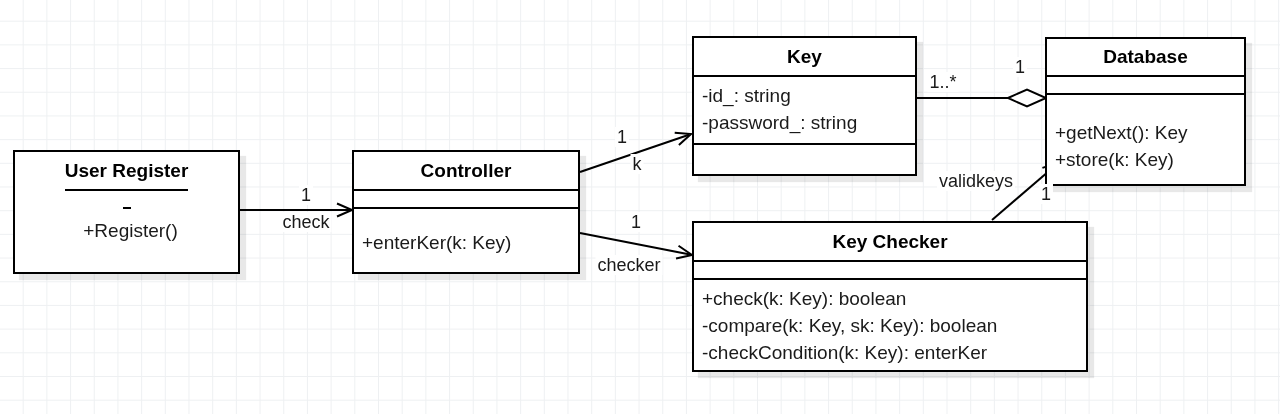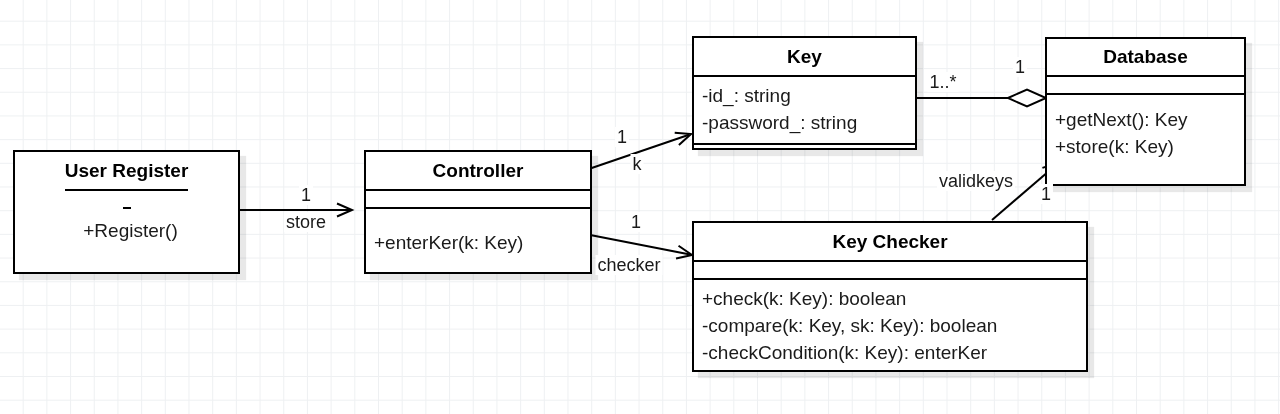--- a/index.html
+++ b/index.html
@@ -107,58 +107,58 @@
   </svg>
 
   <div class="class-box" style="left:13px; top:150px; width:227px; height:124px;align-items:center;">
     <div class="class-title" style="height:39px;">User Register</div>
     <div class="class-sec sec-divided" style="height:18px;"></div>
     <div class="class-sec sec-rest" style="padding-top:8px;">
       <div>+Register()</div>
     </div>
   </div>
 
-  <div class="class-box" style="left:364px; top:150px; width:228px; height:124px;">
+  <div class="class-box" style="left:352px; top:150px; width:228px; height:124px;">
     <div class="class-title" style="height:39px;">Controller</div>
     <div class="class-sec sec-divided" style="height:18px;"></div>
     <div class="class-sec sec-rest" style="padding-top:20px;">
       <div>+enterKer(k: Key)</div>
     </div>
   </div>
 
-  <div class="class-box" style="left:692px; top:36px; width:225px; height:114px;">
+  <div class="class-box" style="left:692px; top:36px; width:225px; height:140px;">
     <div class="class-title" style="height:39px;">Key</div>
     <div class="class-sec sec-divided" style="height:68px; padding-top:5px;">
       <div>-id_: string</div>
       <div>-password_: string</div>
     </div>
     <div class="class-sec sec-rest"></div>
   </div>
 
   <div class="class-box" style="left:1045px; top:37px; width:201px; height:149px;">
     <div class="class-title" style="height:38px;">Database</div>
     <div class="class-sec sec-divided" style="height:18px;"></div>
-    <div class="class-sec sec-rest" style="padding-top:11px;">
+    <div class="class-sec sec-rest" style="padding-top:24px;">
       <div>+getNext(): Key</div>
       <div>+store(k: Key)</div>
     </div>
   </div>
 
   <div class="class-box" style="left:692px; top:221px; width:396px; height:151px;">
     <div class="class-title" style="height:39px;">Key Checker</div>
     <div class="class-sec sec-divided" style="height:18px;"></div>
     <div class="class-sec sec-rest" style="padding-top:5px;">
       <div>+check(k: Key): boolean</div>
       <div>-compare(k: Key, sk: Key): boolean</div>
       <div>-checkCondition(k: Key): enterKer</div>
     </div>
   </div>
 
   <div class="edge-label" style="left:306px; top:195px;">1</div>
-  <div class="edge-label" style="left:306px; top:222px;">store</div>
+  <div class="edge-label" style="left:306px; top:222px;">check</div>
 
   <div class="edge-label" style="left:622px; top:137px;">1</div>
   <div class="edge-label" style="left:637px; top:164px;">k</div>
 
   <div class="edge-label" style="left:636px; top:222px;">1</div>
   <div class="edge-label" style="left:629px; top:265px;">checker</div>
 
   <div class="edge-label" style="left:943px; top:82px;">1..*</div>
   <div class="edge-label" style="left:1020px; top:67px;">1</div>
 

